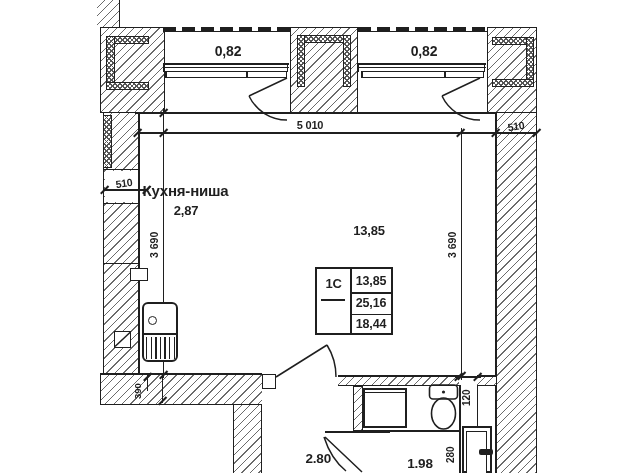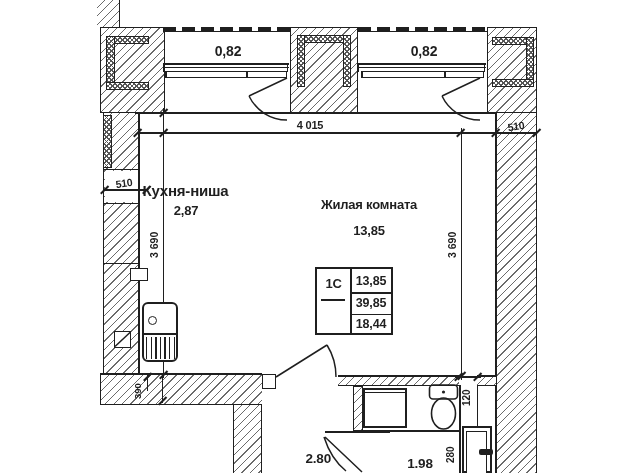--- a/index.html
+++ b/index.html
@@ -156,43 +156,42 @@
         <rect x="429.5" y="385" width="28" height="14" rx="3.5"></rect>
         <circle cx="443.5" cy="392" r="1.6" fill="#1f1f1f" stroke="none"></circle>
         <ellipse cx="443.5" cy="413.5" rx="12" ry="15.5"></ellipse>
       </g>
     </g>
   </svg>
 
   <div class="abs lbl ctr" style="left:198px;top:44px;width:60px;font-size:14px;">0,82</div>
   <div class="abs lbl ctr" style="left:394px;top:44px;width:60px;font-size:14px;">0,82</div>
 
-  <div class="abs lbl ctr" style="left:270px;top:120px;width:80px;font-size:11px;">4 015</div>
+  <div class="abs lbl ctr" style="left:270px;top:120px;width:80px;font-size:11px;">5 010</div>
   <div class="abs lbl ctr" style="left:498px;top:121px;width:36px;font-size:10.5px;transform:rotate(-8deg);">510</div>
   <div class="abs lbl ctr" style="left:108px;top:178px;width:32px;font-size:10.5px;transform:rotate(-8deg);">510</div>
 
   <div class="abs lbl ctr" style="left:133px;top:183px;width:105px;font-size:15px;">Кухня-ниша</div>
   <div class="abs lbl ctr" style="left:165px;top:204px;width:42px;font-size:13px;">2,87</div>
 
-  <div class="abs lbl ctr" style="left:308px;top:198px;width:122px;font-size:13px;">Жилая комната</div>
   <div class="abs lbl ctr" style="left:346px;top:224px;width:46px;font-size:13px;">13,85</div>
 
   <div class="abs lbl vtext" style="left:149px;top:221px;width:13px;height:48px;font-size:10.5px;">3 690</div>
   <div class="abs lbl vtext" style="left:447px;top:221px;width:13px;height:48px;font-size:10.5px;">3 690</div>
   <div class="abs lbl vtext" style="left:133px;top:377px;width:11px;height:28px;font-size:9.5px;">390</div>
   <div class="abs lbl vtext" style="left:462px;top:384px;width:12px;height:28px;font-size:10px;">120</div>
   <div class="abs lbl vtext" style="left:446px;top:440px;width:12px;height:30px;font-size:10px;">280</div>
 
   <div class="abs lbl ctr" style="left:283px;top:452px;width:48px;font-size:13.5px;text-align:right;">2.80</div>
   <div class="abs lbl ctr" style="left:396px;top:457px;width:48px;font-size:13.5px;">1.98</div>
 
   <div class="abs" style="left:315px;top:267px;width:78px;height:68px;border:2px solid #1f1f1f;background:#fff;">
     <div class="abs line" style="left:33px;top:0;width:1.8px;height:64px;"></div>
     <div class="abs line" style="left:33px;top:23px;width:41px;height:1.6px;"></div>
     <div class="abs line" style="left:33px;top:44.5px;width:41px;height:1.6px;"></div>
     <div class="abs lbl ctr" style="left:0;top:8px;width:33px;font-size:13px;">1С</div>
     <div class="abs line" style="left:4px;top:30px;width:24px;height:1.8px;"></div>
     <div class="abs lbl ctr" style="left:34px;top:6px;width:40px;font-size:12.5px;">13,85</div>
-    <div class="abs lbl ctr" style="left:34px;top:28px;width:40px;font-size:12.5px;">39,85</div>
+    <div class="abs lbl ctr" style="left:34px;top:28px;width:40px;font-size:12.5px;">25,16</div>
     <div class="abs lbl ctr" style="left:34px;top:49px;width:40px;font-size:12.5px;">18,44</div>
   </div>
 
 </div>
 
 </body></html>

